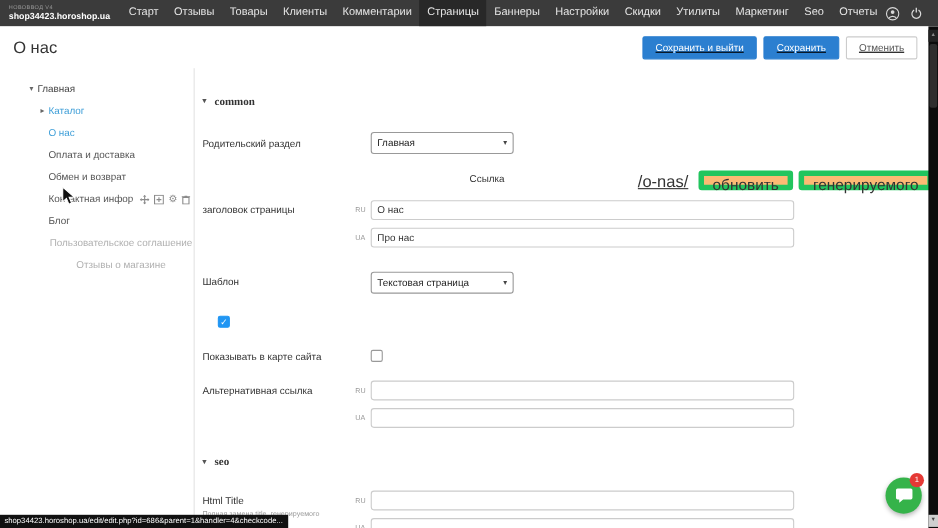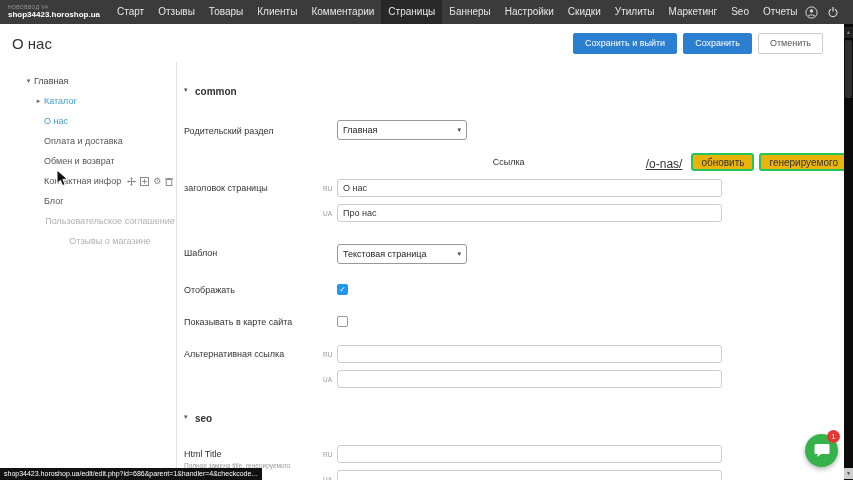--- a/index.html
+++ b/index.html
@@ -14,21 +14,21 @@
   .brand-name { font-size:8px; font-weight:bold; color:#fff; white-space:nowrap; }
   .menu { display:flex; align-items:stretch; height:24px; }
   .menu-item { font-size:10px; color:#e6e6e6; line-height:24px; padding:0 7px; cursor:pointer; white-space:nowrap; text-decoration:none; }
   .menu-item.active { background:rgba(0,0,0,.32); }
   .top-icons { margin-left:auto; display:flex; align-items:center; gap:9px; padding-right:14px; }
   .top-icons svg { display:block; }
 
   
   .page-header { height:38px; display:flex; align-items:center; background:#fff; }
   .page-title { font-size:15px; font-weight:normal; color:#333; padding-left:12px; }
-  .header-actions { margin-left:auto; display:flex; gap:6px; padding-right:30px; }
+  .header-actions { margin-left:auto; display:flex; gap:6px; padding-right:19px;text-decoration:underline; }
   .btn { font-size:9px; height:21px; padding:0 11px; border-radius:2px; border:1px solid transparent; cursor:pointer; font-family:inherit; }
   .btn.primary { background:#2b7fd0; border-color:#2b7fd0; color:#fff; }
   .btn.ghost { background:#fff; border-color:#ccc; color:#555; }
 
   
   .content { display:flex; height:418px;margin-left:20px; }
   .sidebar { width:157px; border-right:1px solid #e3e3e3; padding-top:9px; flex:none; }
   .main { flex:1; padding:24px 0 0 7px; overflow:hidden; }
 
   
@@ -38,33 +38,33 @@
   .tree-item.lvl1 { padding-left:24px; }
   .tree-item.lvl1.witharrow { padding-left:13px; }
   .tree-item.link { color:#3f9fd8; }
   .tree-item.selected { color:#3f9fd8; }
   .tree-item.disabled { color:#b0b0b0;justify-content:center; }
   .tree-icons { display:flex; align-items:center; gap:4px; margin-left:6px; }
   .tree-icons svg { display:block; }
   .gear-glyph { font-size:9px; color:#8a8a8a; line-height:1; }
 
   
-  .sec-head { display:flex; align-items:flex-start; font-size:10px; font-weight:bold; color:#333; cursor:pointer; height:12px; }
+  .sec-head { display:flex; align-items:center; font-size:10px; font-weight:bold; color:#333; cursor:pointer; height:12px;font-family:Liberation Serif, serif; }
   .sec-arrow { font-size:7px; color:#555; width:11px; }
   .form-row { display:flex; align-items:flex-start; }
   .f-label { width:139px; flex:none; font-size:9px; color:#333; padding-top:4px; line-height:1.25; }
   .f-label .hint { font-size:6.5px; color:#9a9a9a; margin-top:2px; line-height:1.3; }
   .f-body { display:flex; flex-direction:column; gap:7px; }
   .line { display:flex; align-items:center; }
   .lang-tag { width:14px; flex:none; font-size:6.5px; color:#999; padding-top:1px; }
   .txt { width:385px; height:18px; border:1px solid #ccc; border-radius:3px; font-size:9px; padding:0 5px; color:#333; font-family:inherit; background:#fff; }
   .select { width:130px; height:20px; border:1px solid #999; border-radius:3px; background:#fff; display:flex; align-items:center; font-size:9px; color:#222; padding:0 5px; cursor:pointer; }
   .select .sel-arrow { margin-left:auto; font-size:7px; color:#444; }
-  .url-text { font-size:12px; color:#333; margin-right:9px; padding-top:4px;text-decoration:underline; }
-  .mini-btn { height:18px; font-size:10px; padding:0 8px; background:#eab308; border:2px solid #22c55e; border-radius:3px; color:#333; cursor:pointer; margin-right:5px; font-family:inherit; }
+  .url-text { font-size:15px; color:#333; margin-right:9px; padding-top:4px;text-decoration:underline; }
+  .mini-btn { height:18px; font-size:14px; padding:0 8px; background:#fdba74; border:5px solid #22c55e; border-radius:3px; color:#333; cursor:pointer; margin-right:5px; font-family:inherit; }
   .checkbox { width:11px; height:11px; border:1px solid #999; border-radius:2px; background:#fff; display:inline-flex; align-items:center; justify-content:center; cursor:pointer; margin-top:3px; }
   .checkbox.checked { background:#2196f3; border-color:#2196f3; }
   .checkbox .check { color:#fff; font-size:8px; line-height:1; display:none; }
   .checkbox.checked .check { display:block; }
 
   
   .mt-a { margin-top:22px;align-items:center; }
   .mt-b { margin-top:13px;justify-content:flex-end; }
   .mt-c { margin-top:8px; }
   .mt-d { margin-top:22px; }
@@ -245,21 +245,20 @@
             <span class="lang-tag"></span>
             <div class="select">
               <span>Текстовая страница</span>
               <span class="sel-arrow">▾</span>
             </div>
           </div>
         </div>
       </div>
 
       <div class="form-row mt-e">
-        <div class="f-label">Отображать</div>
         <div class="f-body">
           <div class="line">
             <span class="lang-tag"></span>
             <span class="checkbox checked">
                 <span class="check">✓</span>
               </span>
           </div>
         </div>
       </div>
 

